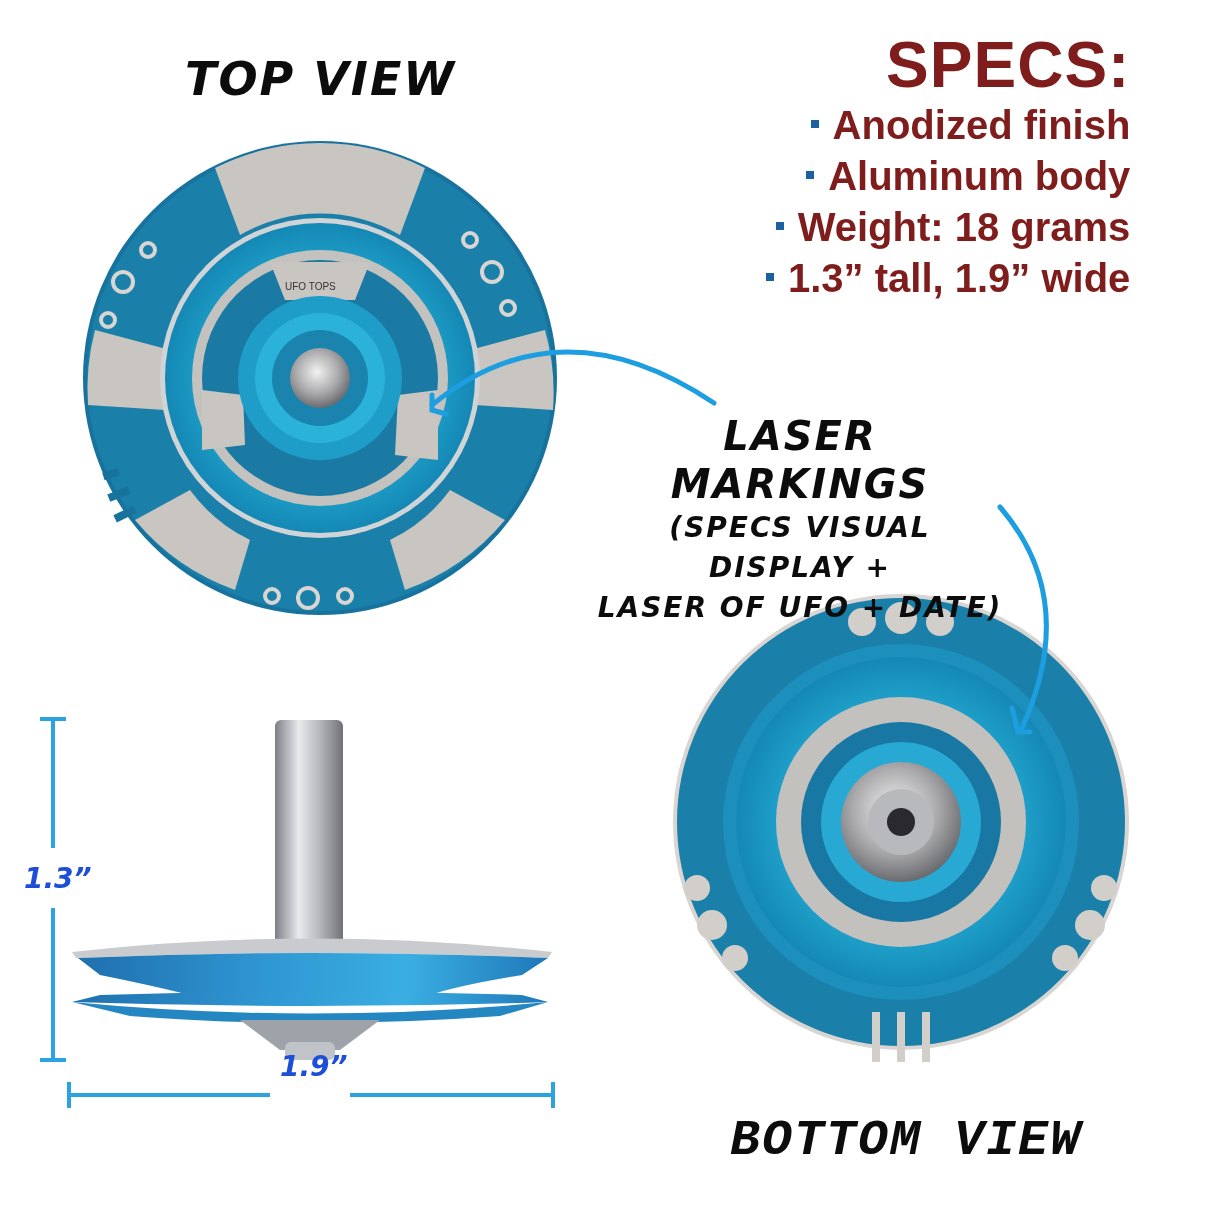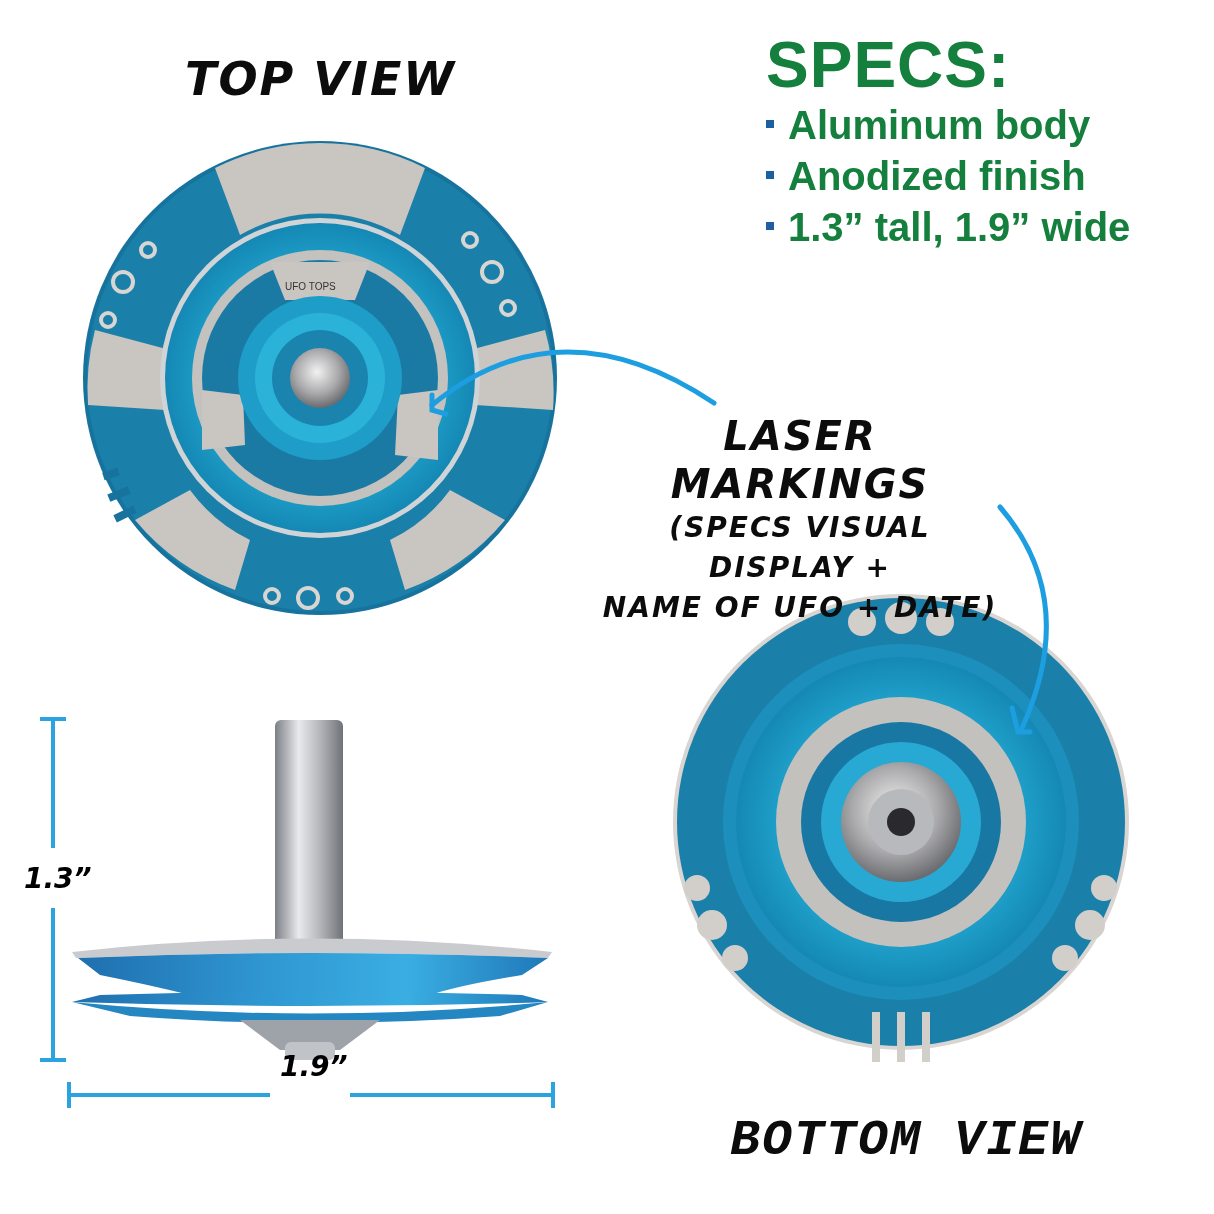--- a/index.html
+++ b/index.html
@@ -1,29 +1,29 @@
 <!DOCTYPE html>
 <html><head>
 <meta charset="utf-8">
 <style>
   html, body { margin:0; padding:0; background:#ffffff; }
   body { width:1214px; height:1214px; position:relative; overflow:hidden; font-family:"Liberation Sans", sans-serif; }
   .abs { position:absolute; }
   .hand { font-family:"DejaVu Sans", sans-serif; font-weight:bold; color:#0c0c0c; letter-spacing:2px; font-style:italic; }
   .title-top { left:185px; top:52px; font-size:46px; }
   .title-bottom { left:730px; top:1112px; font-size:50px;font-family:Liberation Mono, monospace; }
-  .specs { left:766px; top:30px; color:#15803d; }
+  .specs { left:766px; top:30px; color:#7f1d1d;text-align:right; }
   .specs h1 { margin:0; font-family:"Liberation Sans", sans-serif; font-weight:900; font-size:64px; line-height:70px; letter-spacing:1px; }
   .specs ul { list-style:none; margin:0; padding:0; }
   .specs li { font-weight:bold; font-size:40px; line-height:51px; white-space:nowrap; }
   .specs li .bullet { display:inline-block; width:8px; height:8px; background:#1c60a0; margin:0 14px 9px 0; vertical-align:middle; }
   .laser { left:595px; top:412px; width:410px; text-align:center; }
   .laser .l1 { font-size:40px; line-height:48px; }
   .laser .l2 { font-size:28px; line-height:40px; }
-  .dim { color:#000000; font-family:"DejaVu Sans", sans-serif; font-style:italic; font-weight:bold; font-size:28px; }
+  .dim { color:#1d4ed8; font-family:"DejaVu Sans", sans-serif; font-style:italic; font-weight:bold; font-size:28px; }
   svg { position:absolute; left:0; top:0; }
 </style>
 </head>
 <body>
 
 <svg width="1214" height="1214" viewBox="0 0 1214 1214">
   <defs>
     <radialGradient id="tealRad" cx="50%" cy="50%" r="50%">
       <stop offset="0%" stop-color="#3cc3e0"></stop>
       <stop offset="70%" stop-color="#1fa3cc"></stop>
@@ -146,28 +146,29 @@
     <path d="M 1000 507 Q 1080 600 1022 728"></path>
     <path d="M 1012 708 L 1018 732 L 1030 732"></path>
   </g>
 </svg>
 
 <div class="abs hand title-top">TOP VIEW</div>
 
 <div class="abs specs">
   <h1>SPECS:</h1>
   <ul>
+    <li><span class="bullet"></span><span>Anodized finish</span></li>
     <li><span class="bullet"></span><span>Aluminum body</span></li>
-    <li><span class="bullet"></span><span>Anodized finish</span></li>
+    <li><span class="bullet"></span><span>Weight: 18 grams</span></li>
     <li><span class="bullet"></span><span>1.3” tall, 1.9” wide</span></li>
   </ul>
 </div>
 
 <div class="abs hand laser">
   <div class="l1">LASER MARKINGS</div>
   <div class="l2">(SPECS VISUAL DISPLAY +</div>
-  <div class="l2">NAME OF UFO + DATE)</div>
+  <div class="l2">LASER OF UFO + DATE)</div>
 </div>
 
 <div class="abs dim" style="left:24px; top:862px;">1.3”</div>
 <div class="abs dim" style="left:280px; top:1050px;">1.9”</div>
 
 <div class="abs hand title-bottom">BOTTOM VIEW</div>
 
 </body></html>

